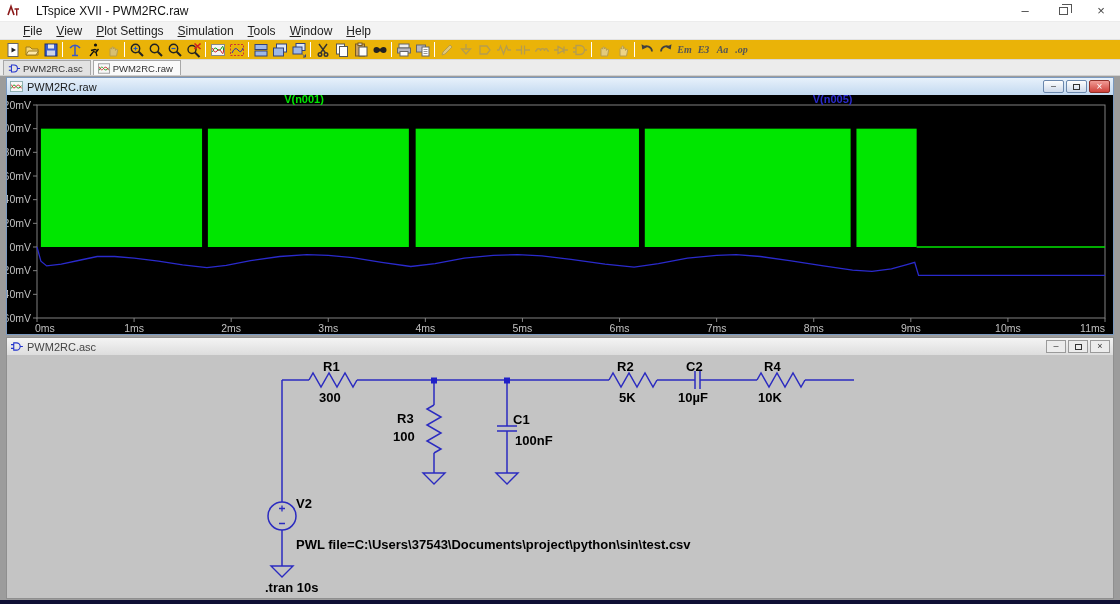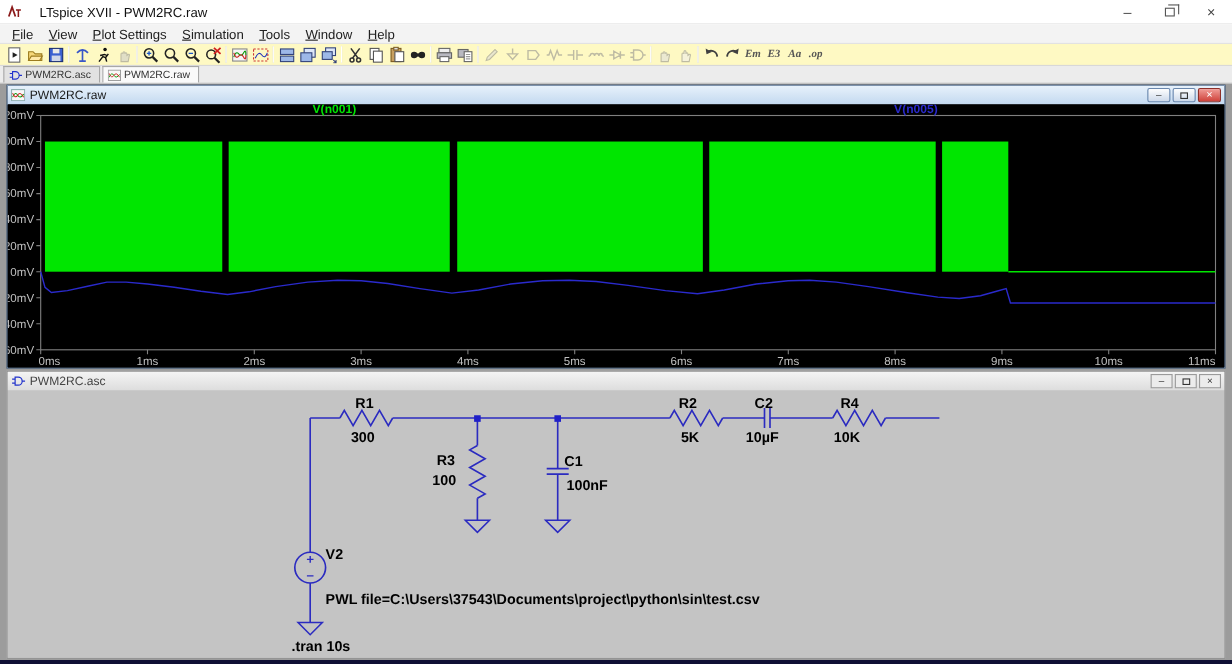--- a/index.html
+++ b/index.html
@@ -8,26 +8,26 @@
 
   
   .titlebar { height:22px; background:#ffffff; display:flex; align-items:center; padding-left:6px; border-bottom:1px solid #ececec; }
   .titlebar .apptitle { margin-left:16px; color:#111; font-size:12px; }
   .wincontrols { margin-left:auto; display:flex; height:100%; }
   .wincontrols .wc { width:38px; height:100%; display:flex; align-items:center; justify-content:center; color:#444; font-size:13px; }
   .glyph-restore { display:inline-block; width:9px; height:8px; border:1px solid #555; position:relative; }
   .glyph-restore::before { content:''; position:absolute; left:2px; top:-4px; width:9px; height:8px; border:1px solid #555; border-left:none; border-bottom:none; }
 
   
-  .menubar { height:18px; background:#f3f3f3; display:flex; align-items:center; padding-left:4px; border-bottom:1px solid #e2e2e2; }
+  .menubar { height:18px; background:#f3f3f3; display:flex; align-items:center; padding-left:16px; border-bottom:1px solid #e2e2e2; }
   .menuitem { padding:0 7px; color:#222; font-size:12px; height:100%; display:flex; align-items:center; }
   .menuitem u { text-decoration:underline; }
 
   
-  .toolbar { height:20px; background:#fef9c3; border-bottom:1px solid #d8d8d8; display:flex; align-items:center; padding-left:3px; }
+  .toolbar { height:20px; background:#eab308; border-bottom:1px solid #d8d8d8; display:flex; align-items:center; padding-left:3px; }
   .tbi { width:19px; height:18px; display:inline-flex; align-items:center; justify-content:center; }
   .tbi svg { width:16px; height:16px; }
   .tbi.disabled { opacity:.55; filter:grayscale(1); }
   .tbtxt { font-size:10px; color:#555; font-family:"Liberation Serif",serif; font-style:italic; font-weight:bold; }
   .tbsep { width:1px; height:15px; background:#c6c6c6; border-right:1px solid #ffffff; margin:0 2px; }
 
   
   .tabbar { height:16px; background:#ececec; display:flex; align-items:flex-end; padding-left:3px; border-bottom:1px solid #cfcfcf; }
   .tab { display:inline-flex; align-items:center; gap:3px; font-size:9.5px; color:#333; padding:1px 7px 1px 4px; height:15px; border:1px solid #a8a8a8; border-bottom:none; background:#e2e2e2; margin-right:2px; }
   .tab.active { background:#fafafa; }

